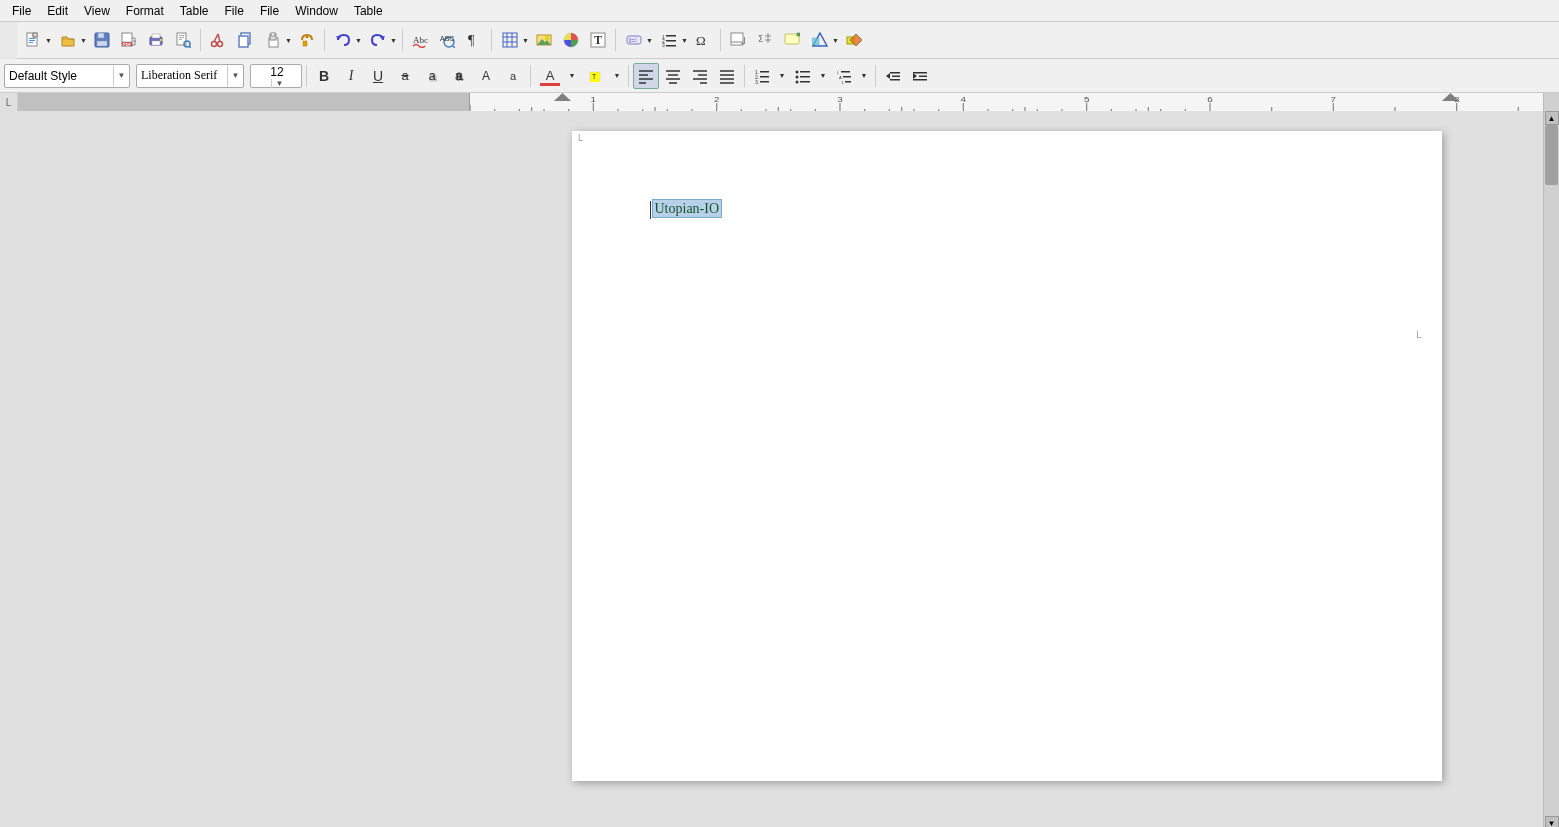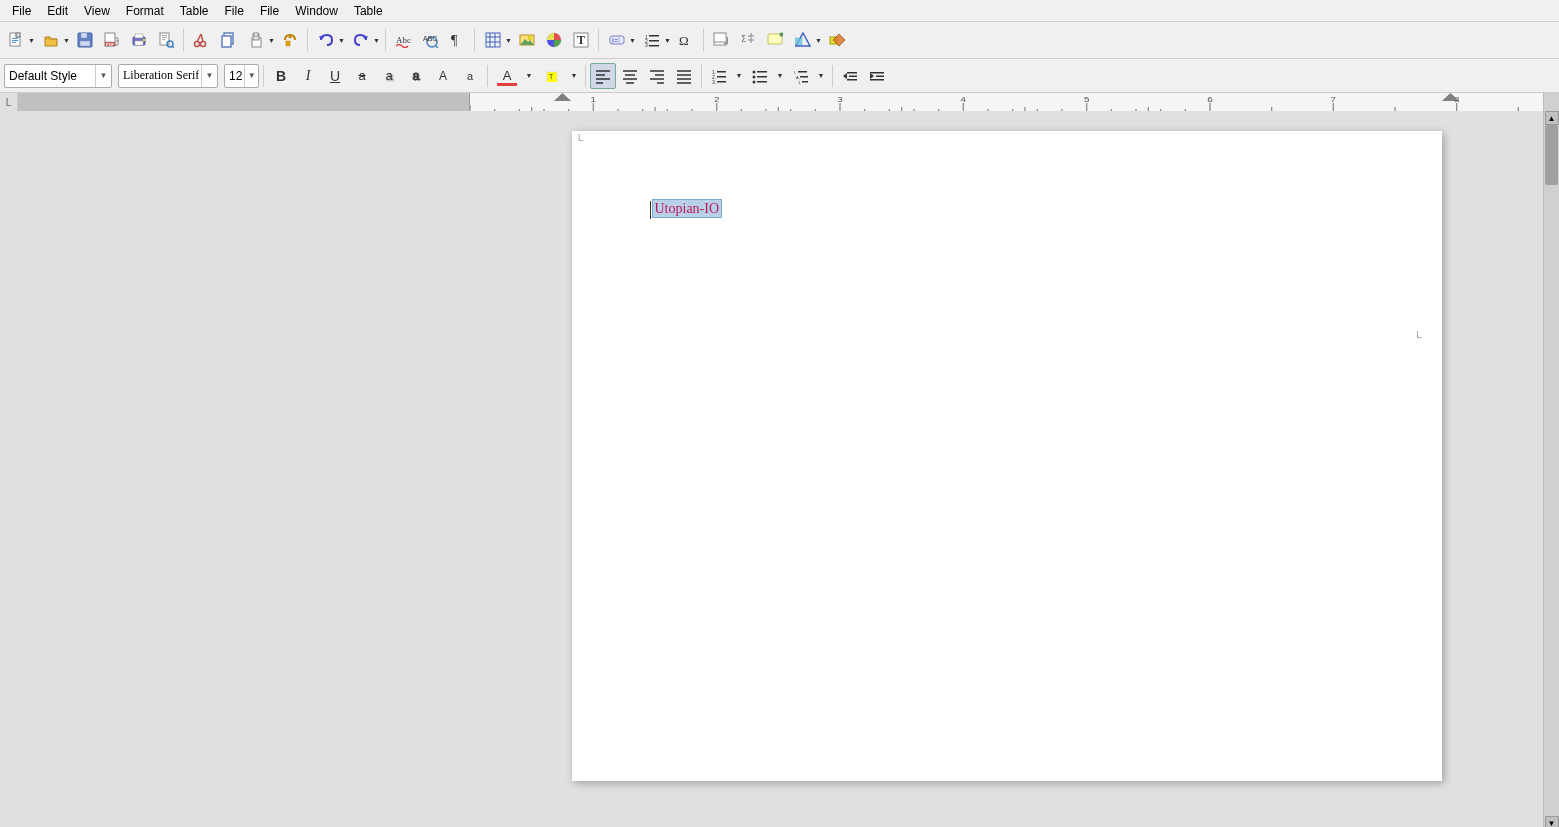--- a/index.html
+++ b/index.html
@@ -25,20 +25,21 @@
       padding: 2px 8px;
       font-size: 12px;
       cursor: pointer;
       color: #000;
     }
 
     
     .toolbar-area {
       background: #f0f0f0;
       border-bottom: 1px solid #ccc;
+      margin-left: 17px;
     }
     .tb-btn {
       display: inline-flex;
       align-items: center;
       justify-content: center;
       width: 26px;
       height: 26px;
       border: 1px solid transparent;
       border-radius: 2px;
       cursor: pointer;
@@ -100,21 +101,21 @@
       padding: 60px 70px 60px 80px;
     }
 
     
     .doc-selected-text {
       background: #b8d0e8;
       border: 1px solid #7aaad0;
       display: inline;
       font-family: 'Liberation Serif', Georgia, serif;
       font-size: 14px;
-      color: #be185d;
+      color: #14532d;
       padding: 1px 2px;
     }
 
     
     .fmt-btn {
       display: inline-flex;
       align-items: center;
       justify-content: center;
       width: 26px;
       height: 26px;
@@ -439,35 +440,35 @@
         <rect x="1" y="5" width="7" height="7" fill="#e0e040" stroke="#a0a000" stroke-width="1"></rect>
         <polygon points="8,2 14,8 8,14 2,8" fill="#e07020" stroke="#a05000" stroke-width="1" opacity="0.8" transform="translate(2,0)"></polygon>
       </svg>
     </div>
 
   </div>
 </div>
 
 <div class="format-toolbar">
 
-  <div class="fmt-dropdown" style="width:108px;">
+  <div class="fmt-dropdown" style="width:126px;">
     <span style="flex:1; overflow:hidden; white-space:nowrap;">Default Style</span>
     <span class="arrow-btn">▼</span>
   </div>
 
   <div style="width:4px;"></div>
 
-  <div class="fmt-dropdown" style="width:100px;">
+  <div class="fmt-dropdown" style="width:108px;">
     <span style="flex:1; overflow:hidden; white-space:nowrap; font-family: 'Liberation Serif', Georgia, serif;">Liberation Serif</span>
     <span class="arrow-btn">▼</span>
   </div>
 
   <div style="width:4px;"></div>
 
-  <div class="fmt-dropdown" style="width:35px;">
+  <div class="fmt-dropdown" style="width:52px;flex-direction:column;">
     <span style="flex:1;">12</span>
     <span class="arrow-btn">▼</span>
   </div>
 
   <div class="tb-separator"></div>
 
   <div class="fmt-btn" style="font-weight:bold; font-size:14px;">B</div>
 
   <div class="fmt-btn" style="font-style:italic; font-size:14px; font-family:serif;">I</div>
 

